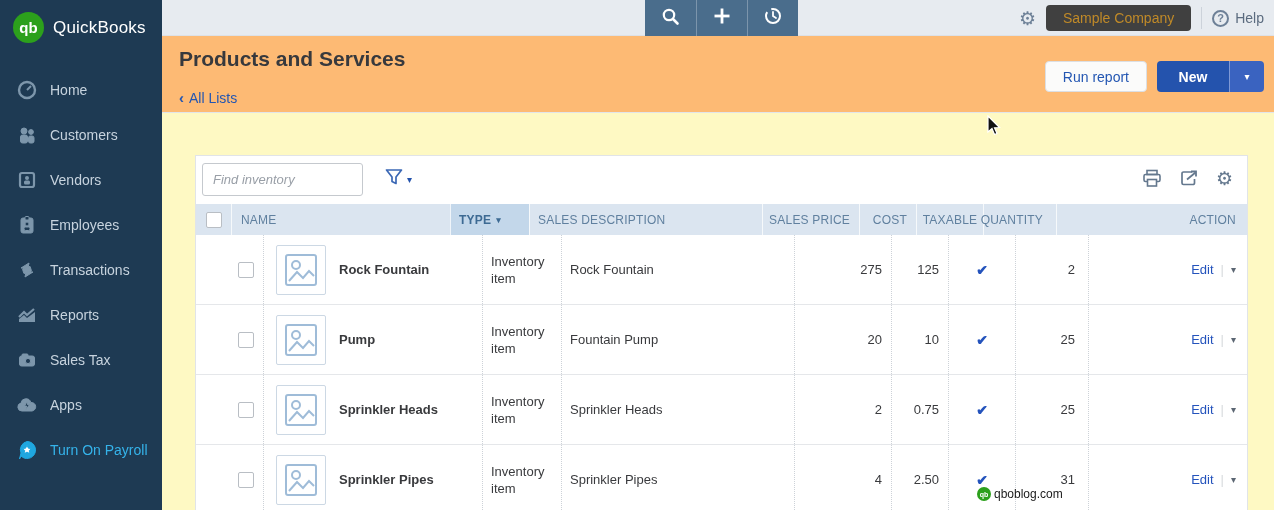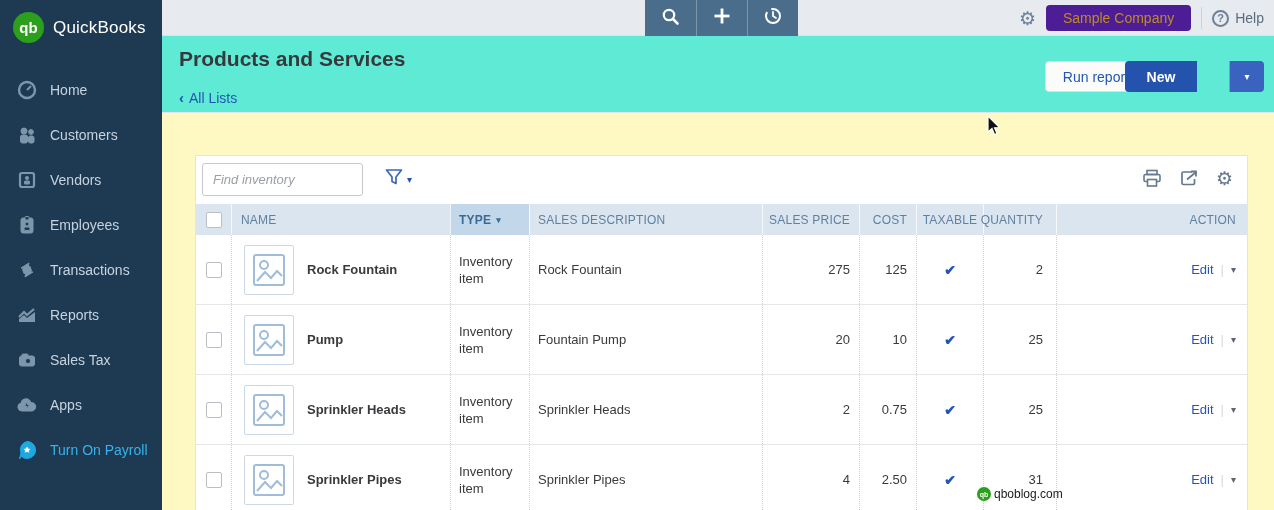--- a/index.html
+++ b/index.html
@@ -22,39 +22,39 @@
 
   
   .topbar { position:absolute; left:162px; top:0; right:0; height:36px; background:#e7ebf0;
             border-bottom:1px solid #dde1e7; }
   .tb-icons { position:absolute; left:483px; top:0; height:36px; display:flex; }
   .tb-btn { width:51px; height:36px; background:#4a6d8c; display:flex; align-items:center; justify-content:center;
             border-left:1px solid rgba(255,255,255,.28); cursor:pointer; }
   .tb-btn:first-child { border-left:none; }
   .tb-right { position:absolute; right:10px; top:0; height:36px; display:flex; align-items:center; gap:10px; }
   .gear-glyph { color:#6d8097; font-size:19px; cursor:pointer; line-height:1; }
-  .company-pill { background:#4c1d95; border-radius:4px; padding:5px 17px; font-size:14px; color:#c08a28; cursor:pointer; }
+  .company-pill { background:#404040; border-radius:4px; padding:5px 17px; font-size:14px; color:#c08a28; cursor:pointer; }
   .tb-divider { width:1px; height:22px; background:#ccd2da; }
   .help-wrap { display:flex; align-items:center; gap:6px; cursor:pointer; }
   .help-circle { width:17px; height:17px; border:2px solid #6d8097; border-radius:50%; color:#6d8097;
                  font-size:11px; font-weight:bold; display:flex; align-items:center; justify-content:center; }
   .help-label { color:#5b6b7f; font-size:14px; }
 
   
-  .page-header { position:absolute; left:162px; top:36px; right:0; height:77px; background:#5eead4;
+  .page-header { position:absolute; left:162px; top:36px; right:0; height:77px; background:#fdba74;
                  border-bottom:1px solid #e2e5e9; }
   .page-title { position:absolute; left:17px; top:11px; font-size:21px; font-weight:bold; color:#37393d; }
   .breadcrumb { position:absolute; left:17px; top:53px; color:#2356b2; font-size:14px; display:flex;
                 align-items:center; gap:5px; cursor:pointer; }
   .breadcrumb .chev { font-size:15px; font-weight:bold; }
   .run-report-btn { position:absolute; right:127px; top:25px; height:31px; padding:0 17px; background:#fbfbfa;
                     border:1px solid #dcdfe3; border-radius:4px; color:#2356b2; font-size:14px; cursor:pointer;
                     font-family:"Liberation Sans",sans-serif; }
   .new-btn { position:absolute; right:10px; top:25px; height:31px; display:flex; border-radius:4px;
-             overflow:hidden; cursor:pointer;gap:32px; }
+             overflow:hidden; cursor:pointer; }
   .new-main { background:#2453ad; color:#fff; font-size:14px; font-weight:bold; display:flex;
               align-items:center; justify-content:center; width:72px; }
   .new-caret { background:#3a63c0; color:#fff; width:35px; display:flex; align-items:center;
                justify-content:center; font-size:10px; border-left:1px solid rgba(255,255,255,.35); }
 
   
   .content { position:absolute; left:162px; top:113px; right:0; bottom:0; background:#fef9c3; }
   .card { position:absolute; left:33px; top:42px; width:1053px; height:360px; background:#fff;
           border:1px solid #e1e4e8; border-bottom:none; }
   .card-toolbar { position:relative; height:48px; }
@@ -78,21 +78,21 @@
   .col-check  { width:35px;  justify-content:center; }
   .col-name   { width:219px; padding-left:9px;text-align:right; }
   .col-type   { width:79px;  padding-left:8px; }
   .col-desc   { width:233px; padding-left:8px; }
   .col-price  { width:97px;  justify-content:flex-end; padding-right:9px; }
   .col-cost   { width:57px;  justify-content:flex-end; padding-right:9px; }
   .col-tax    { width:67px;  justify-content:center; }
   .col-qty    { width:73px;  justify-content:flex-end; padding-right:13px; }
   .col-action { flex:1;      justify-content:flex-end; padding-right:11px; }
 
-  .trow { display:flex; height:70px; border-bottom:1px solid #e5e7ea; align-items:stretch; font-size:13px; color:#393a3d; }
+  .trow { display:flex; height:70px; border-bottom:1px solid #e5e7ea; align-items:stretch; font-size:13px; color:#393a3d;padding-left:32px; }
   .td { display:flex; align-items:center; border-left:1px dotted #cdd2d8; }
   .td:first-child { border-left:none; }
   .checkbox { width:16px; height:16px; border:1px solid #b9bec4; border-radius:2px; background:#fff; cursor:pointer; }
   .thumb { width:50px; height:50px; border:1px solid #ccd8e4; border-radius:2px; background:#fff;
            display:flex; align-items:center; justify-content:center; margin-left:3px; }
   .item-name { font-weight:bold; margin-left:13px; }
   .type-text { line-height:17px; }
   .check-glyph { color:#2453bc; font-weight:bold; font-size:14px; }
   .edit-link { color:#2453bc; cursor:pointer; }
   .edit-sep { color:#d7dadd; margin:0 7px; }

